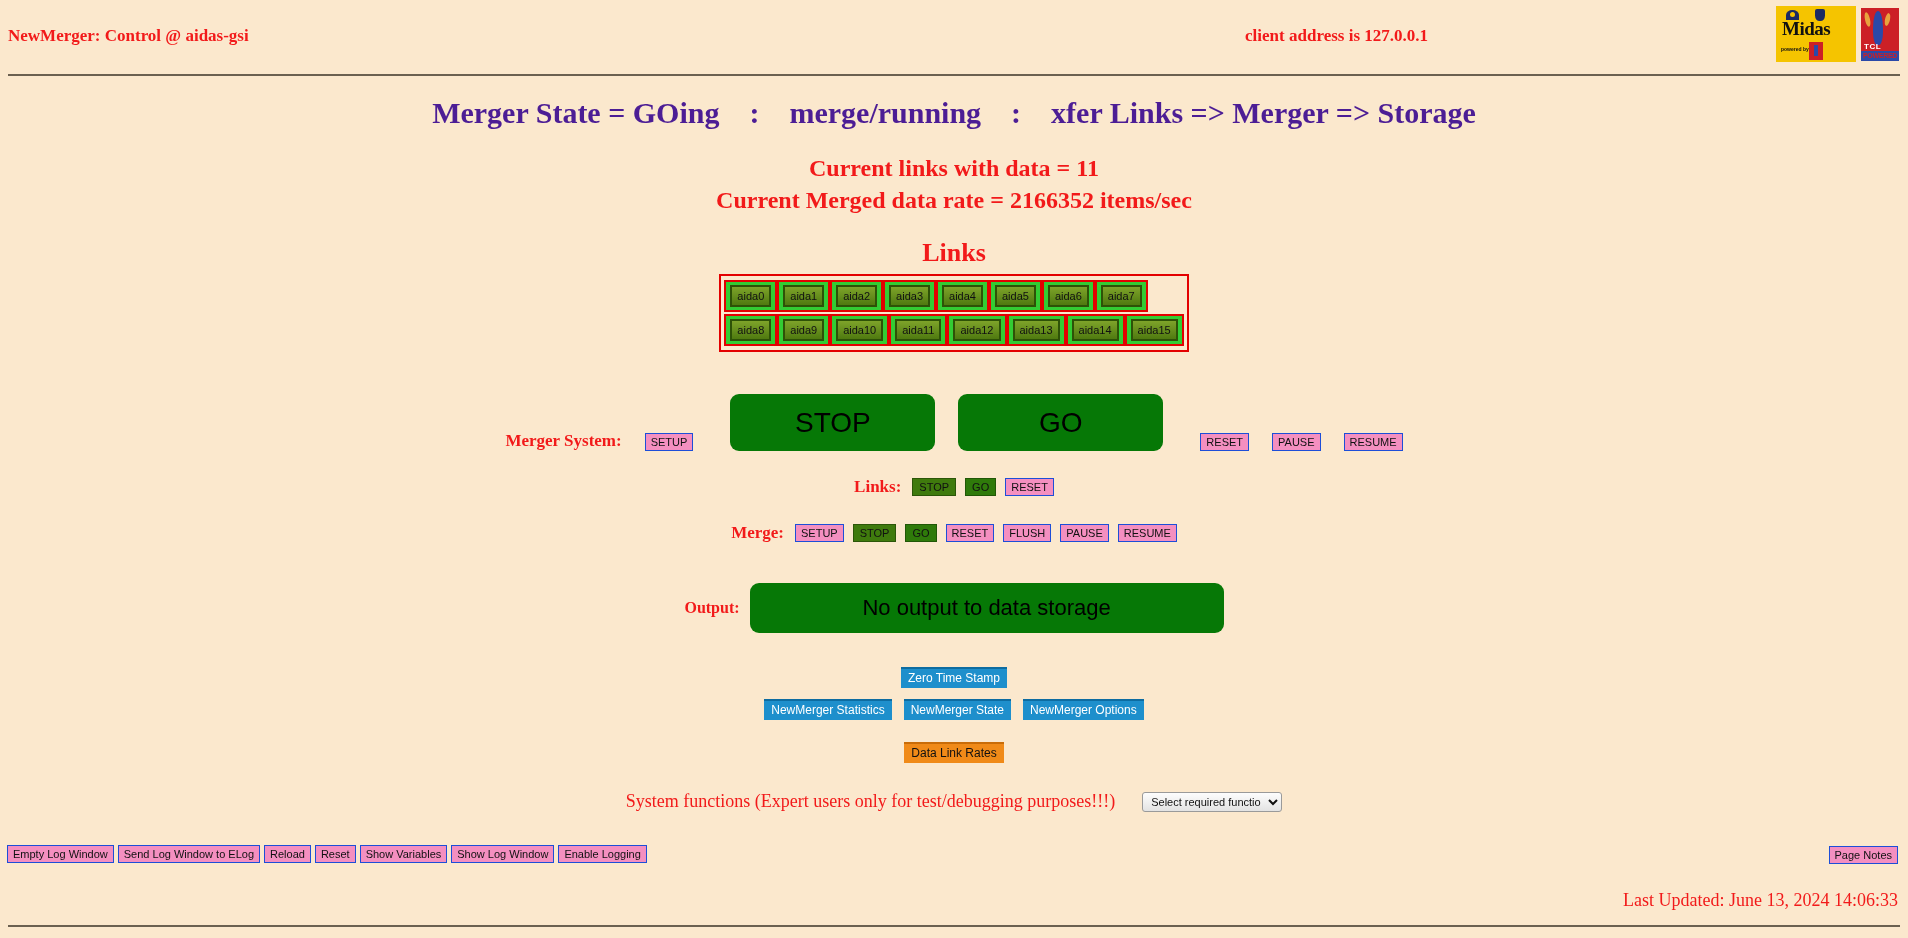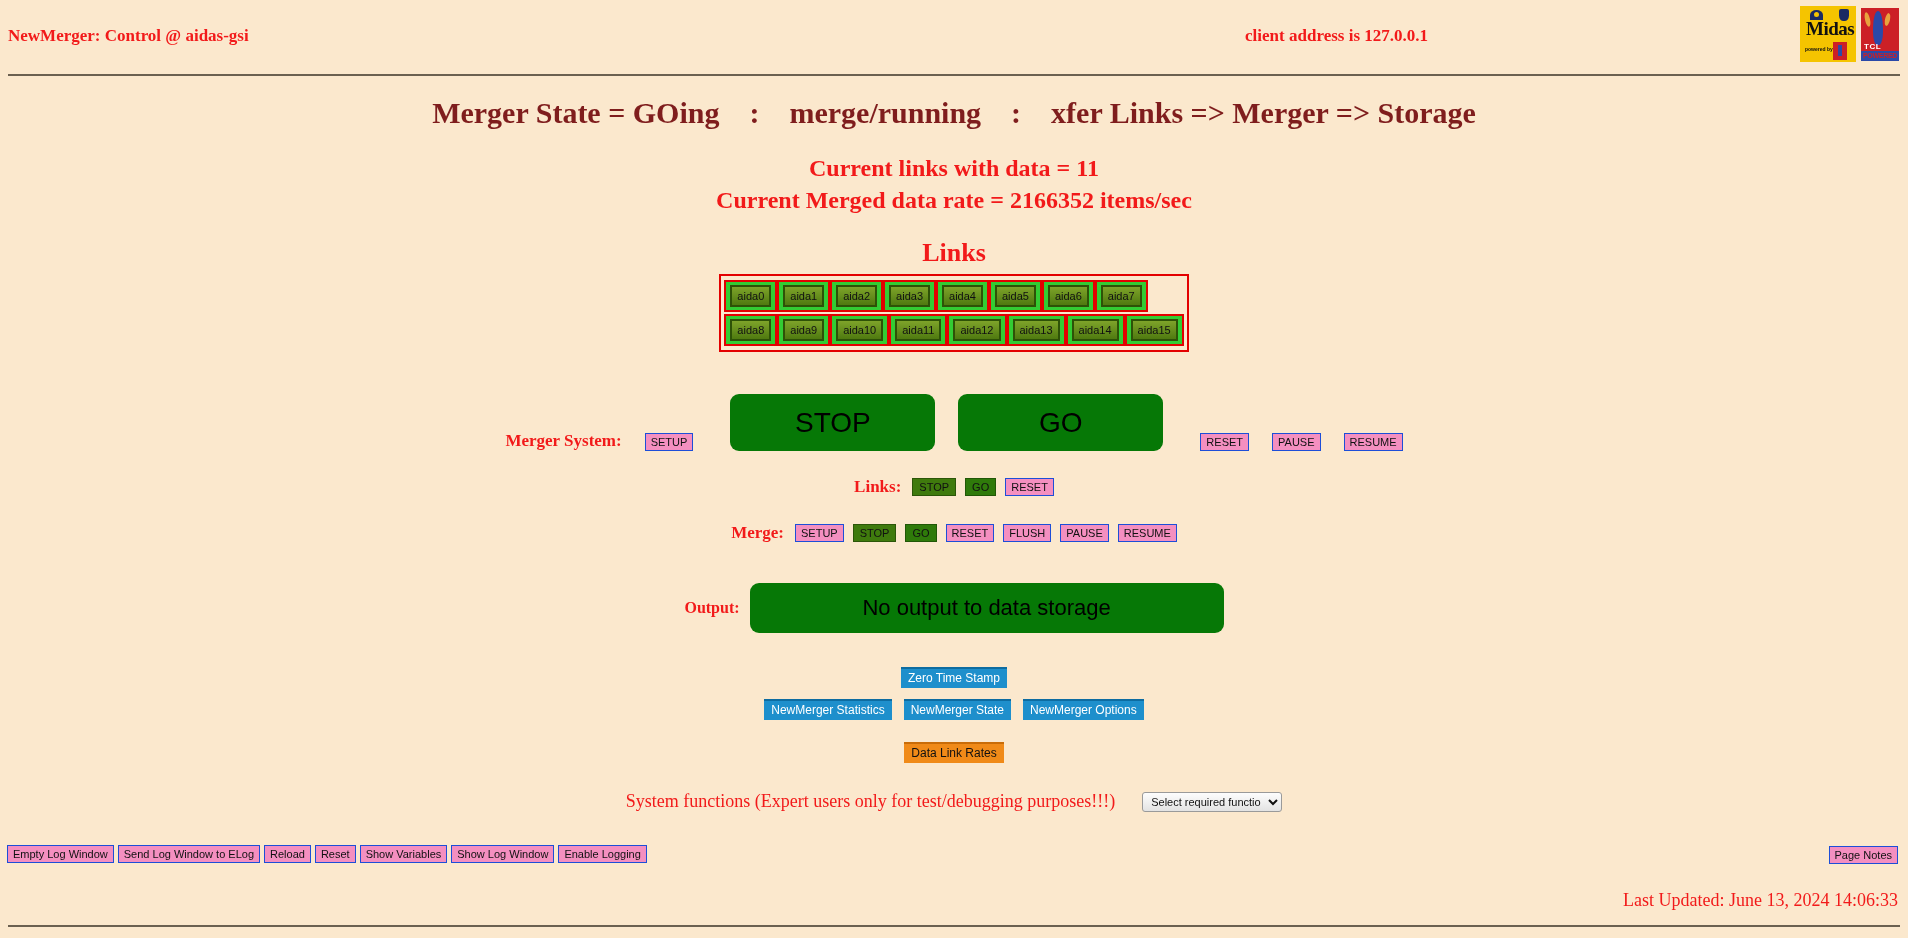--- a/index.html
+++ b/index.html
@@ -41,21 +41,21 @@
   .logos {
     position: absolute;
     right: 6px;
     top: 6px;
     display: flex;
     gap: 2px;
     align-items: flex-start;
   }
 
   .logo-midas {
-    width: 56px;
+    width: 80px;
     height: 56px;
     background: #f5c400;
     position: relative;
     overflow: hidden;
   }
   .logo-midas .lm-dome {
     position: absolute;
     left: 10px; top: 4px;
     width: 13px; height: 10px;
     background: #1b2a63;
@@ -170,21 +170,21 @@
     border: 0;
     border-top: 2px solid #6b6050;
     margin: 0 8px;
   }
 
   
   .state-line {
     text-align: center;
     font-family: "Liberation Serif", serif;
     font-weight: bold;
-    color: #7f1d1d;
+    color: #4c1d95;
     font-size: 30px;
     margin-top: 20px;
     white-space: pre;
   }
   .sub-line {
     text-align: center;
     font-family: "Liberation Serif", serif;
     font-weight: bold;
     color: #f21a1a;
     font-size: 24px;

